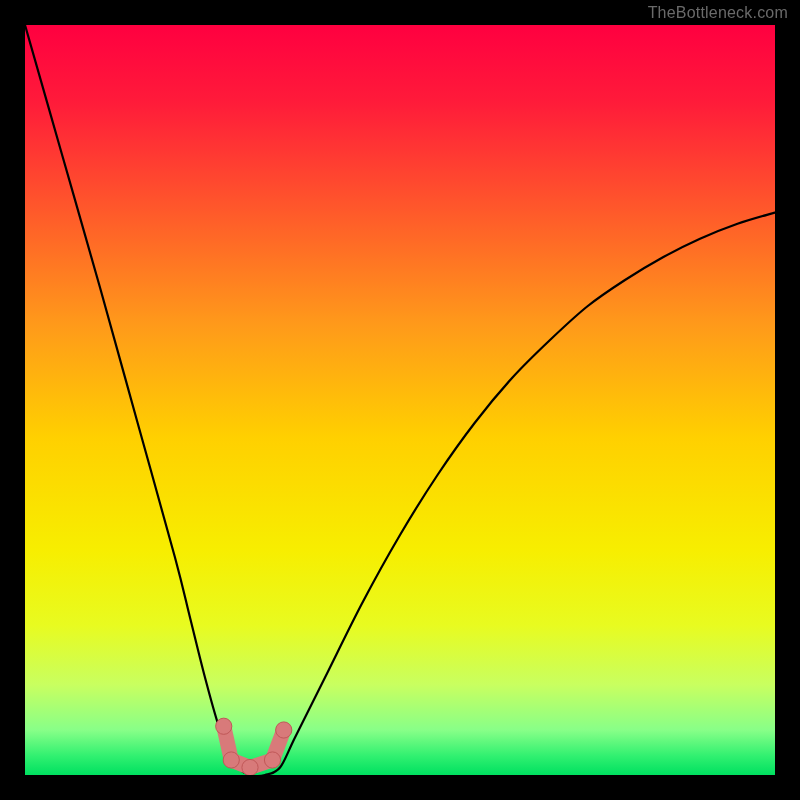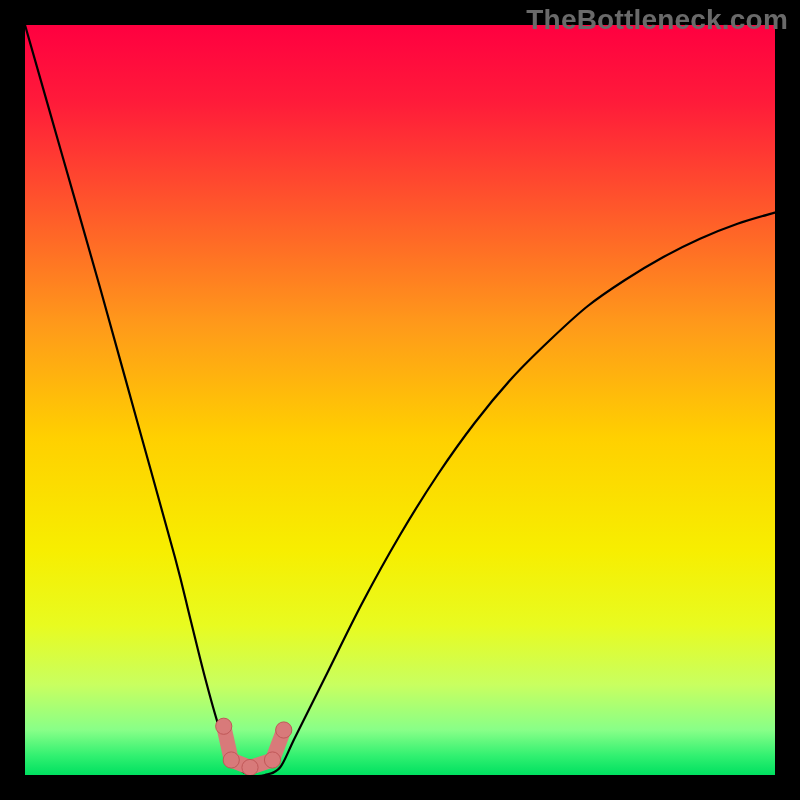--- a/index.html
+++ b/index.html
@@ -24,22 +24,22 @@
     top: 0;
     left: 0;
     width: 750px;
     height: 750px;
   }
   .watermark {
     position: absolute;
     top: 4px;
     right: 12px;
     color: #6a6a6a;
-    font-size: 28px;
-    font-weight: 700;
+    font-size: 16px;
+    font-weight: 400;
     letter-spacing: 0.2px;
   }
 </style>
 </head>
 <body>
 
 <div class="chart-frame">
   <svg class="plot-area" viewBox="0 0 750 750" preserveAspectRatio="none">
     <defs>
       <linearGradient id="bg-grad" x1="0" y1="0" x2="0" y2="1">

